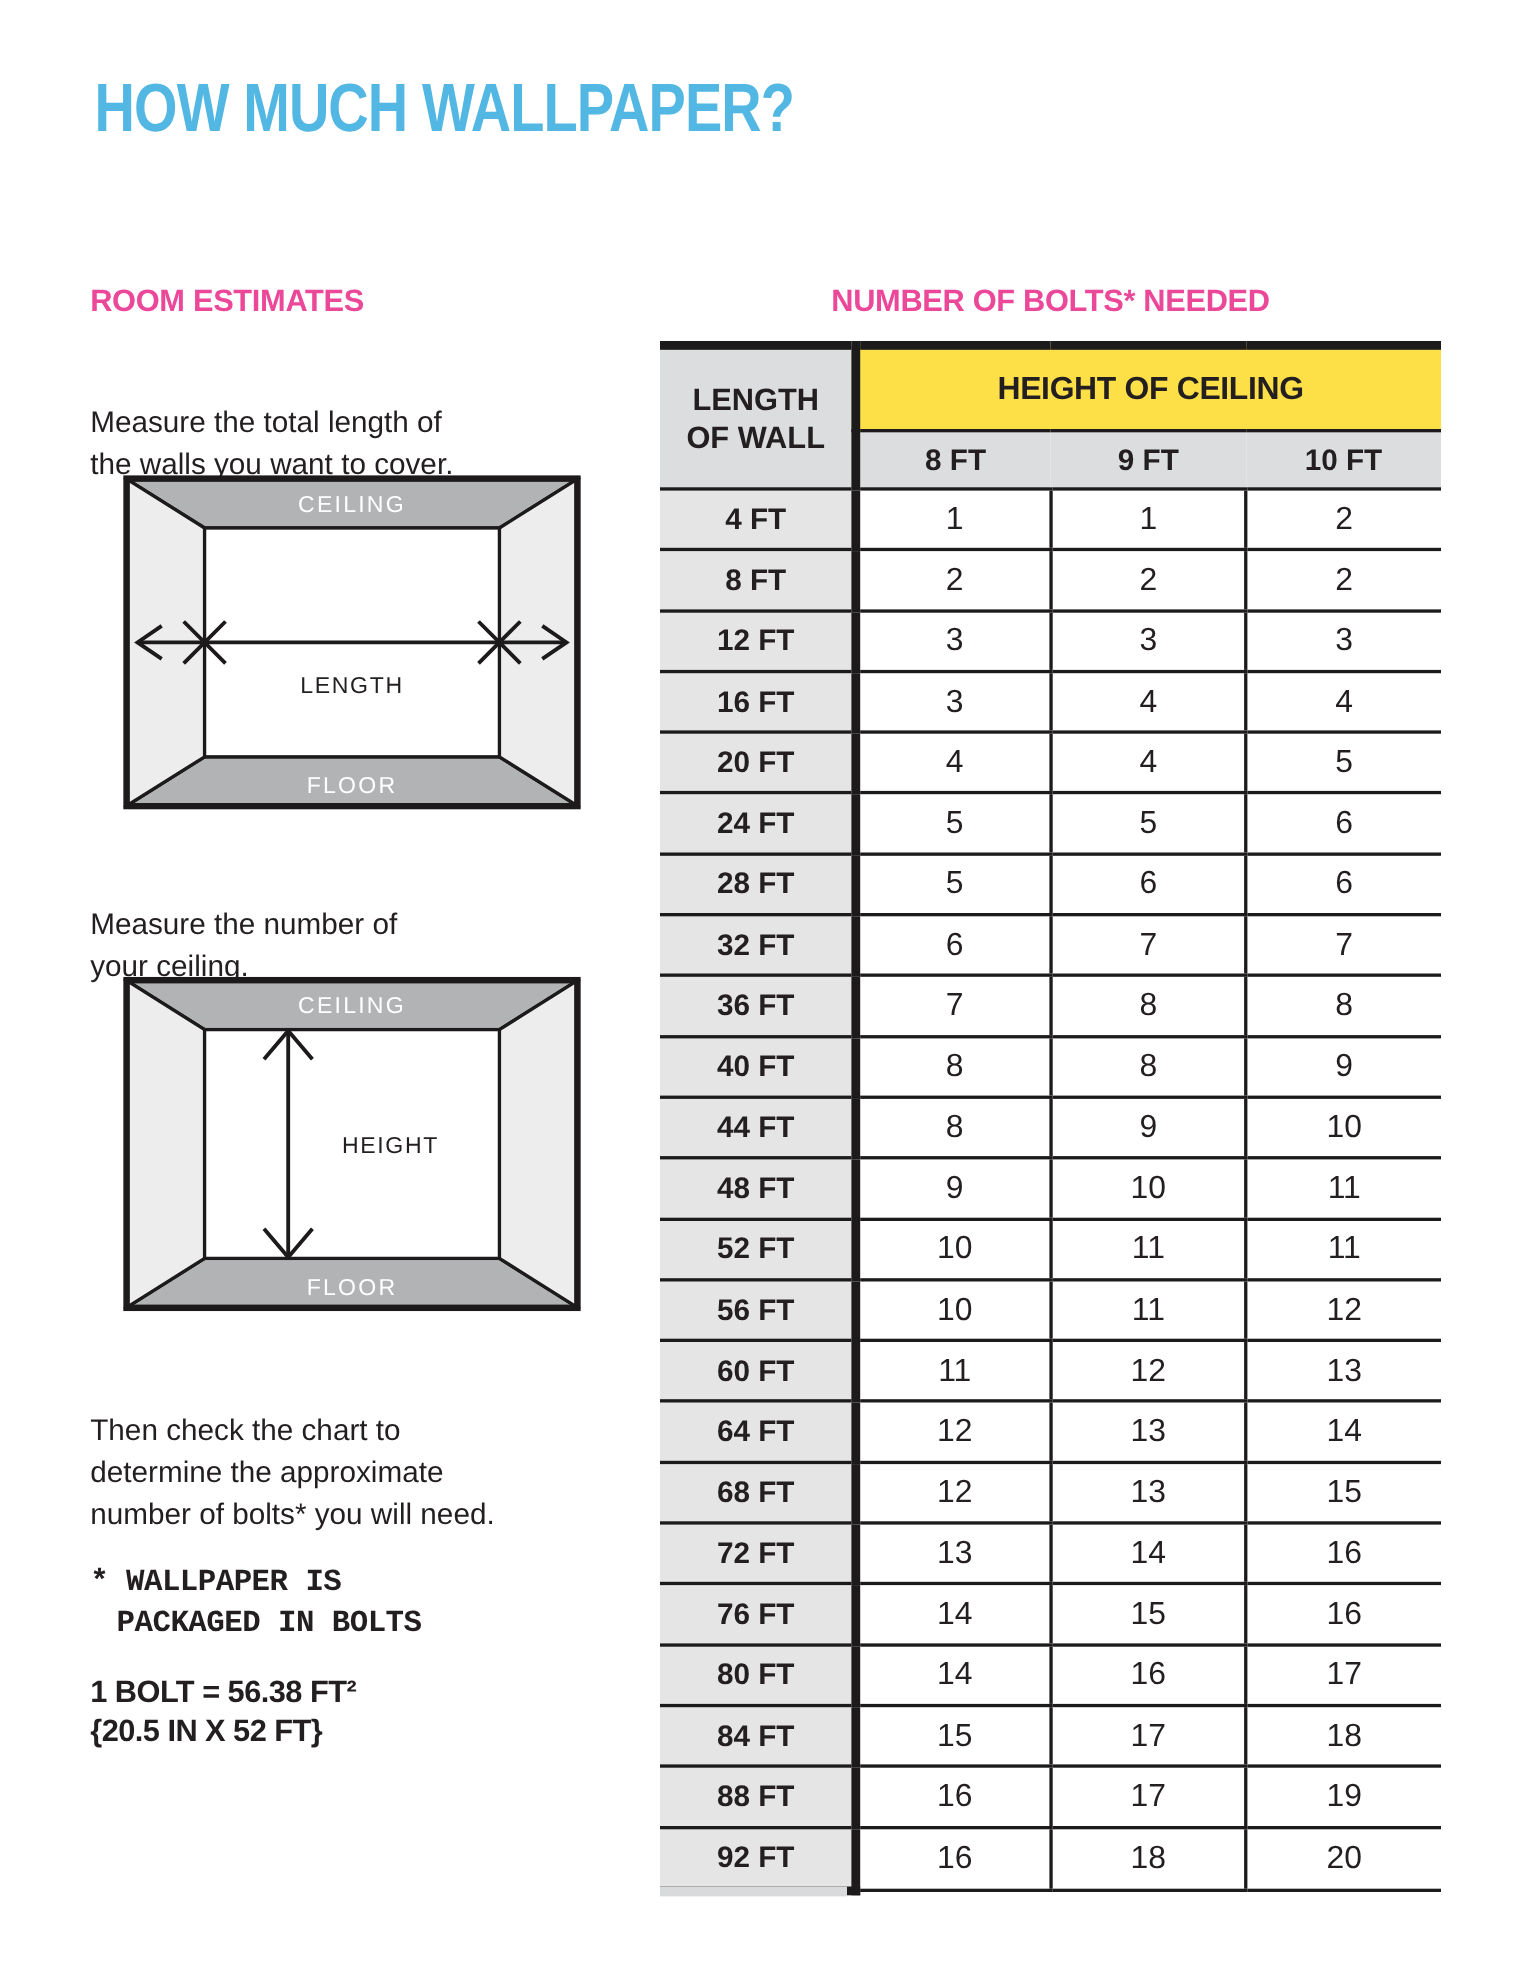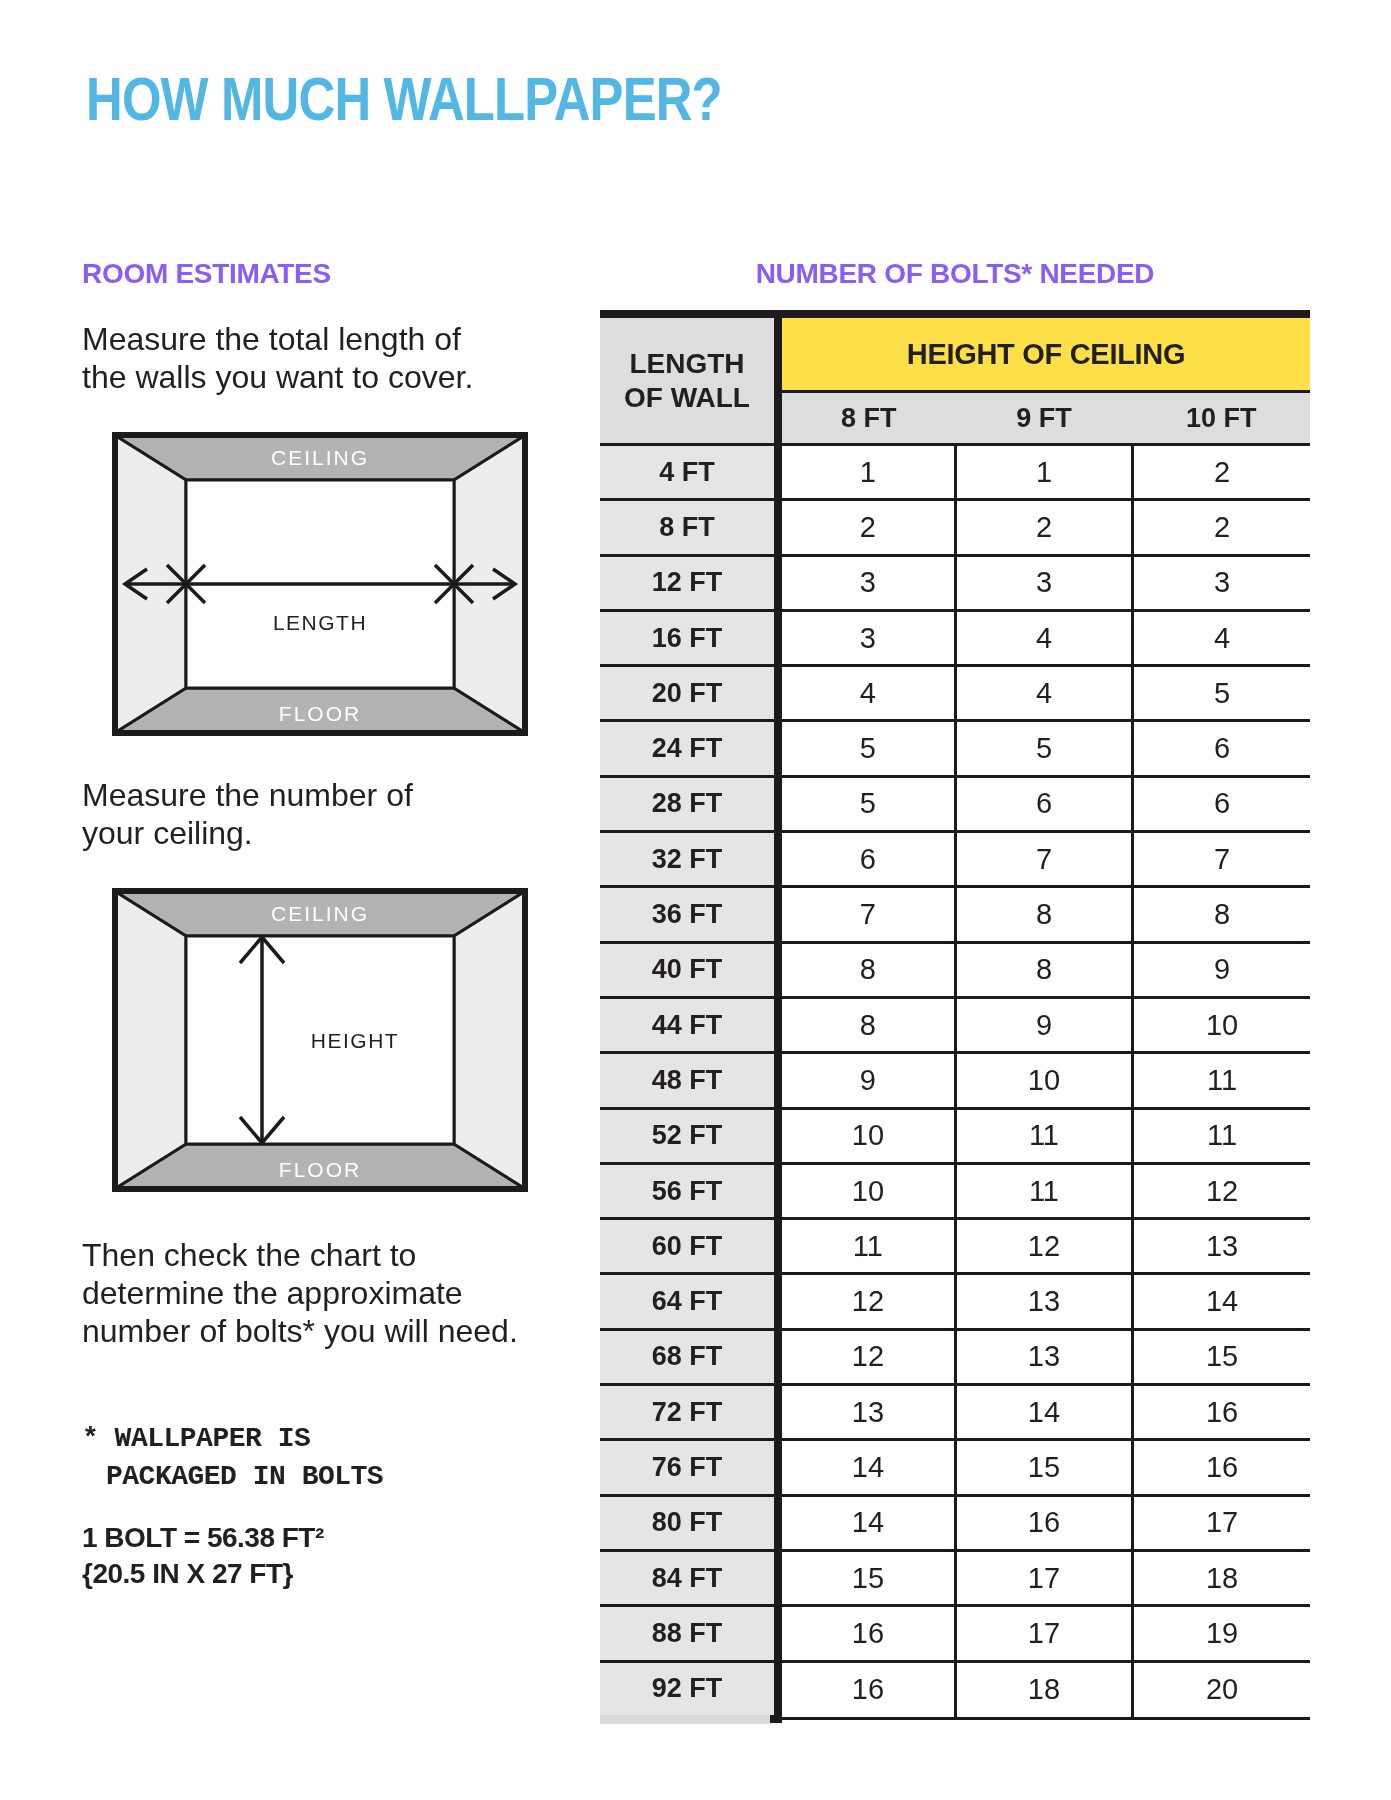--- a/index.html
+++ b/index.html
@@ -8,26 +8,26 @@
     font-family:"Liberation Sans","DejaVu Sans",sans-serif;color:#231f20;
     overflow:hidden;
   }
   .abs{position:absolute;}
   .page-title{
     left:86px;top:64px;font-size:62px;font-weight:bold;color:#53b7e3;
     letter-spacing:-1px;transform:scaleX(0.82);transform-origin:left center;
     white-space:nowrap;line-height:70px;
   }
   .section-heading{
-    font-size:28px;font-weight:bold;color:#8b5cf6;letter-spacing:-0.3px;
+    font-size:28px;font-weight:bold;color:#ec4899;letter-spacing:-0.3px;
     line-height:32px;white-space:nowrap;
   }
   .room-heading{left:82px;top:258px;}
   .table-heading{left:600px;top:258px;width:710px;text-align:center;}
-  .para{left:82px;font-size:32px;line-height:38px;color:#231f20;}
+  .para{left:82px;font-size:27px;line-height:38px;color:#231f20;margin-top:45px;}
   .footnote{left:82px;top:1420px;font-size:28px;font-weight:bold;line-height:38px;letter-spacing:-0.5px;font-family:Liberation Mono, monospace;}
   .footnote .indent{padding-left:24px;}
   .boltline{left:82px;font-size:28px;font-weight:bold;letter-spacing:-0.5px;white-space:nowrap;}
   .diagram{left:68px;width:416px;height:304px;margin-left:44px;}
   .diagram svg{display:block;width:416px;height:304px;}
   .diag-label{font-family:"Liberation Sans","DejaVu Sans",sans-serif;}
 
   .table-wrap{left:600px;top:310px;width:710px;}
   table.bolts{border-collapse:collapse;width:710px;table-layout:fixed;
     border-top:8px solid #1c1a1b;}
@@ -121,21 +121,21 @@
   <div>determine the approximate</div>
   <div>number of bolts* you will need.</div>
 </div>
 
 <div class="abs footnote">
   <div>* WALLPAPER IS</div>
   <div class="indent">PACKAGED IN BOLTS</div>
 </div>
 
 <div class="abs boltline" style="top:1522px">1 BOLT = 56.38 FT²</div>
-<div class="abs boltline" style="top:1558px">{20.5 IN X 27 FT}</div>
+<div class="abs boltline" style="top:1558px">{20.5 IN X 52 FT}</div>
 
 <div class="abs section-heading table-heading">NUMBER OF BOLTS* NEEDED</div>
 
 <div class="abs table-wrap">
   <table class="bolts">
     <colgroup>
       <col style="width:178px">
       <col style="width:177.3px">
       <col style="width:177.3px">
       <col style="width:177.4px">

